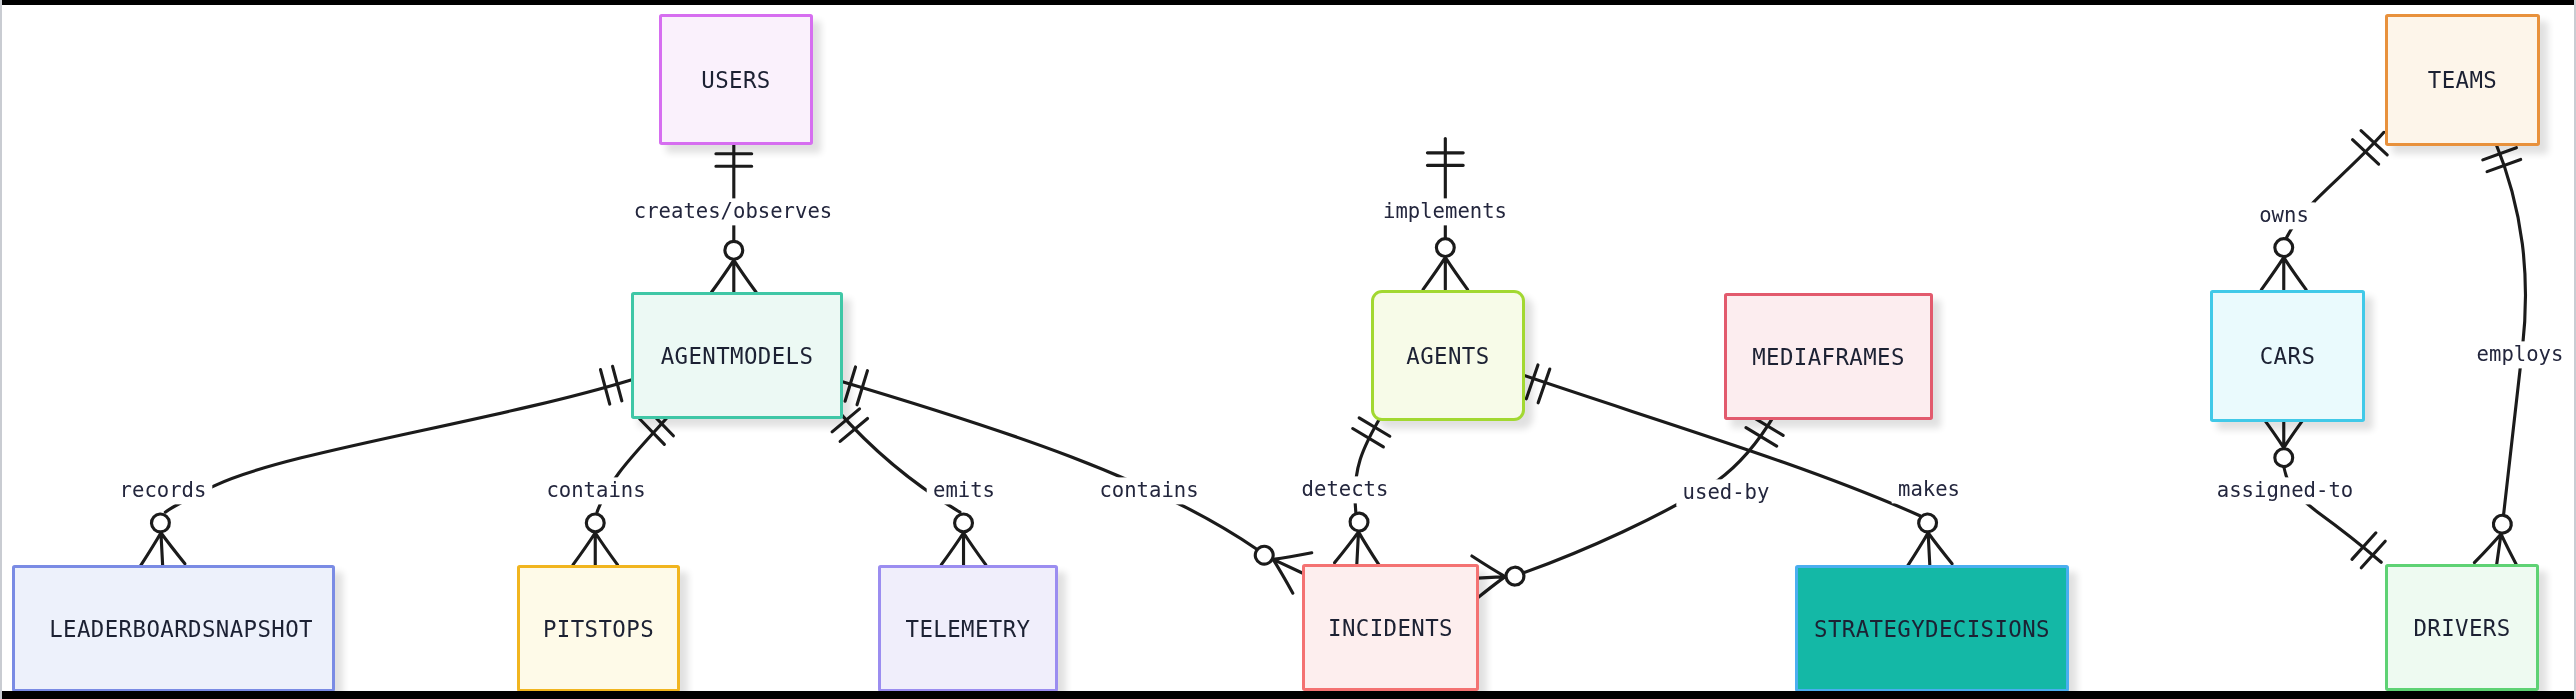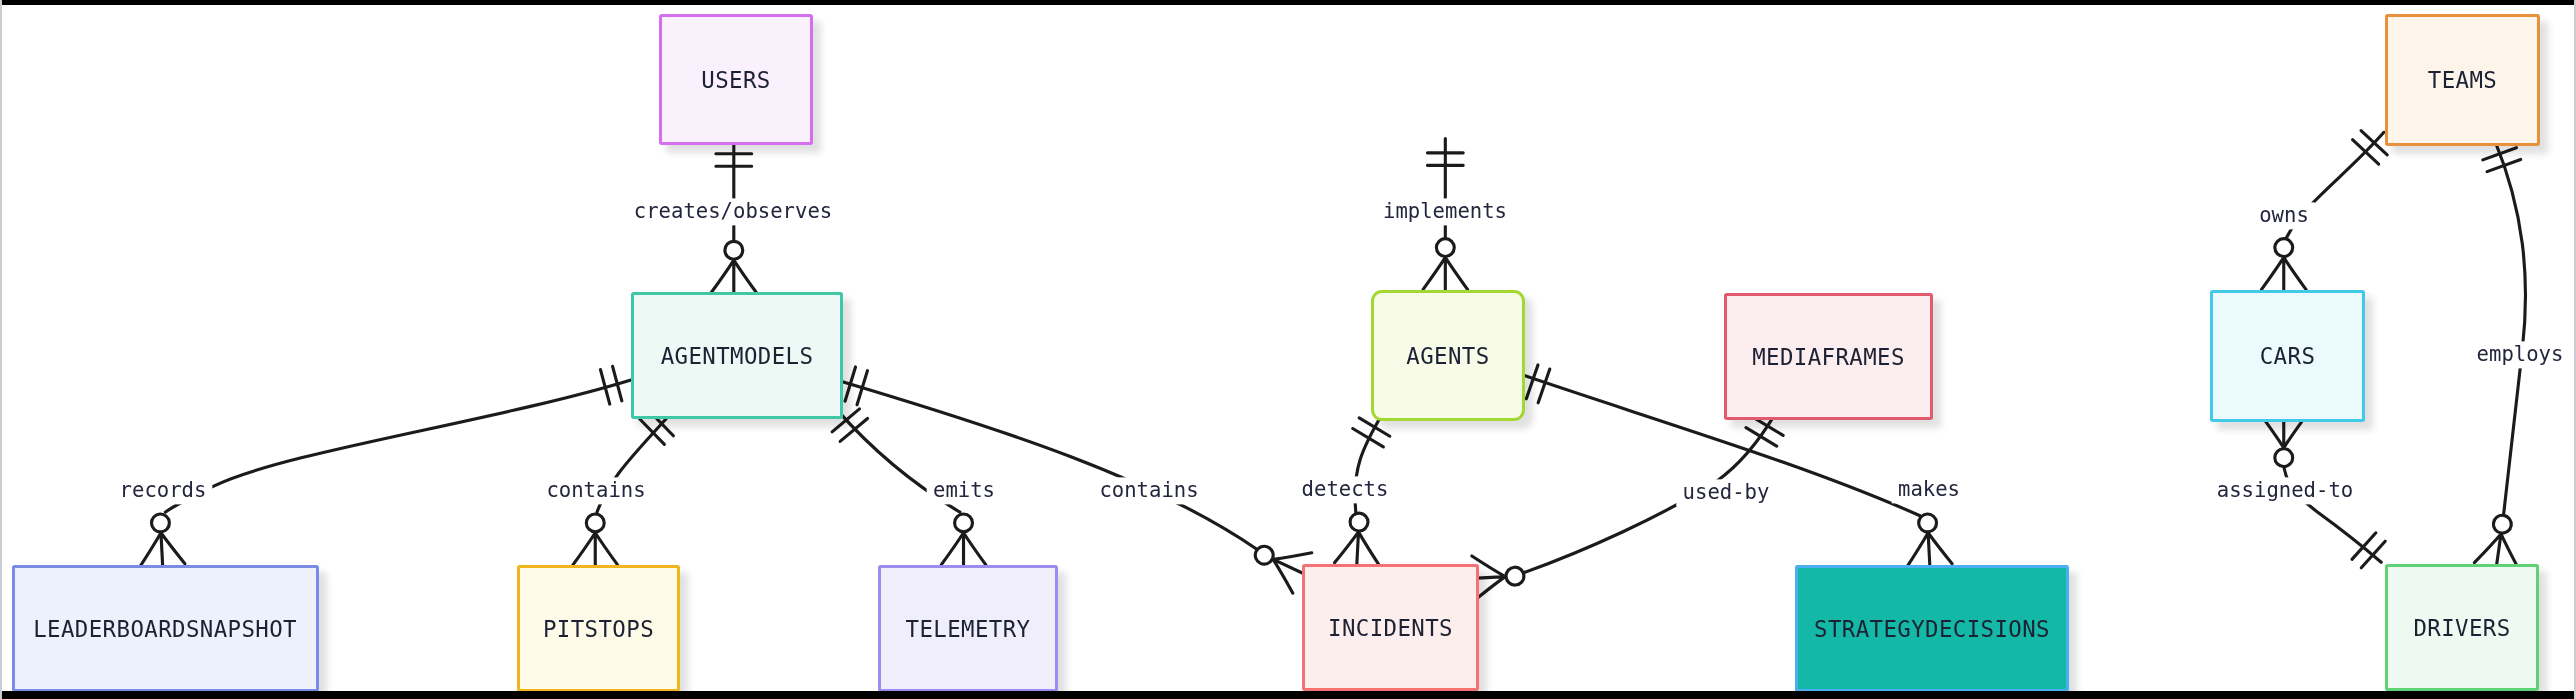--- a/index.html
+++ b/index.html
@@ -119,21 +119,21 @@
   </div>
   <div class="entity e-agents" style="background: rgb(247, 251, 232); border-color: rgb(162, 216, 49);">
     <span>AGENTS</span>
   </div>
   <div class="entity e-mediaframes" style="background: rgb(252, 237, 239); border-color: rgb(226, 90, 109);">
     <span>MEDIAFRAMES</span>
   </div>
   <div class="entity e-cars" style="background: rgb(234, 250, 253); border-color: rgb(65, 201, 232);">
     <span>CARS</span>
   </div>
-  <div class="entity e-leaderboardsnapshot" style="background: rgb(237, 241, 251); border-color: rgb(122, 139, 228);">
+  <div class="entity e-leaderboardsnapshot" style="background: rgb(237, 241, 251); border-color: rgb(122, 139, 228); padding-left: 16px;">
     <span>LEADERBOARDSNAPSHOT</span>
   </div>
   <div class="entity e-pitstops" style="background: rgb(254, 250, 232); border-color: rgb(241, 181, 31);">
     <span>PITSTOPS</span>
   </div>
   <div class="entity e-telemetry" style="background: rgb(240, 238, 251); border-color: rgb(155, 141, 240);">
     <span>TELEMETRY</span>
   </div>
   <div class="entity e-incidents" style="background: rgb(253, 238, 238); border-color: rgb(244, 114, 114);">
     <span>INCIDENTS</span>

